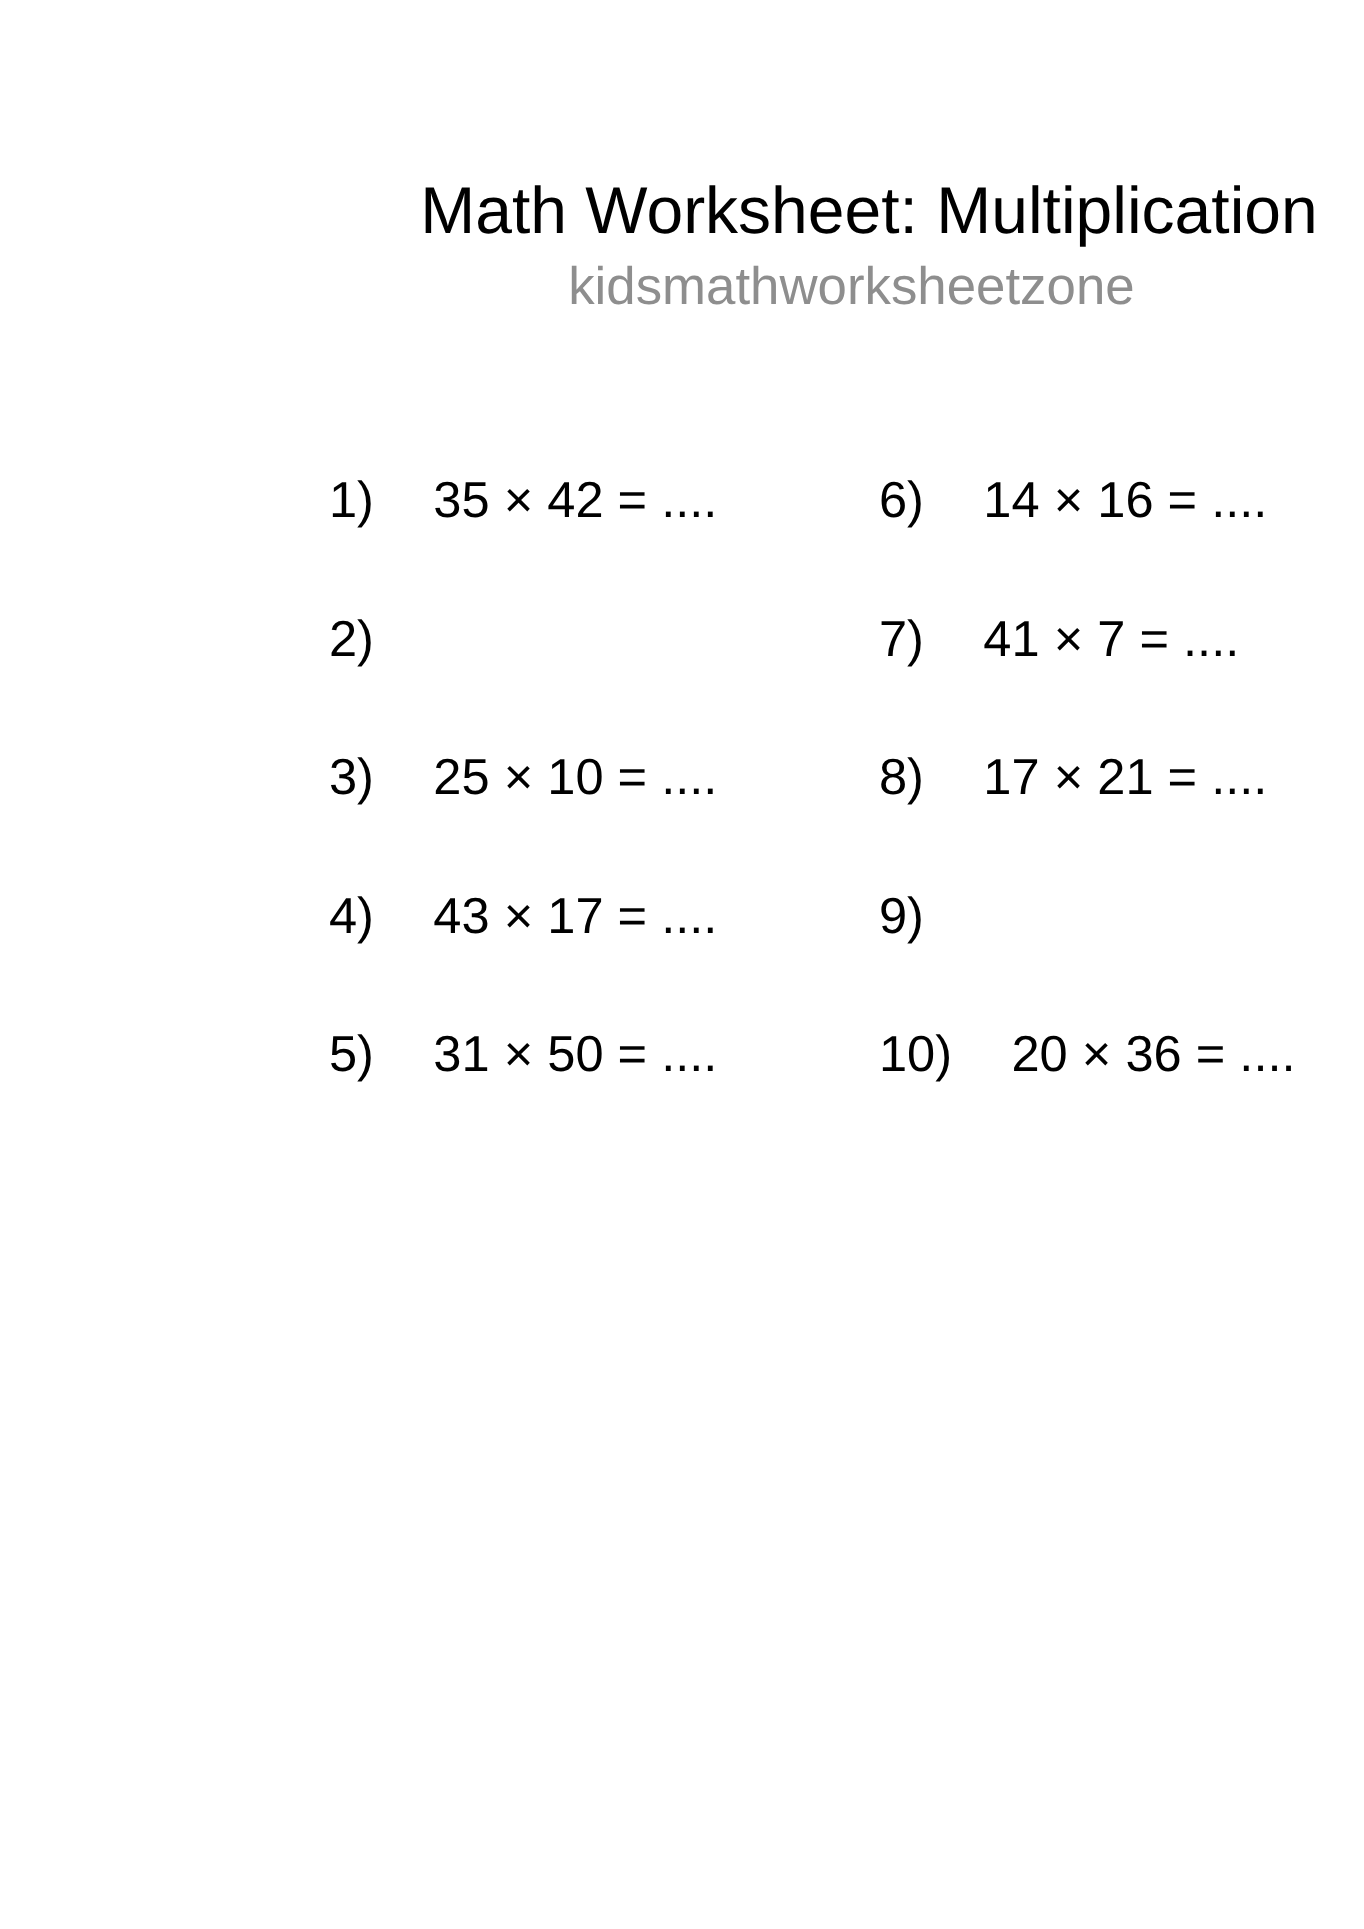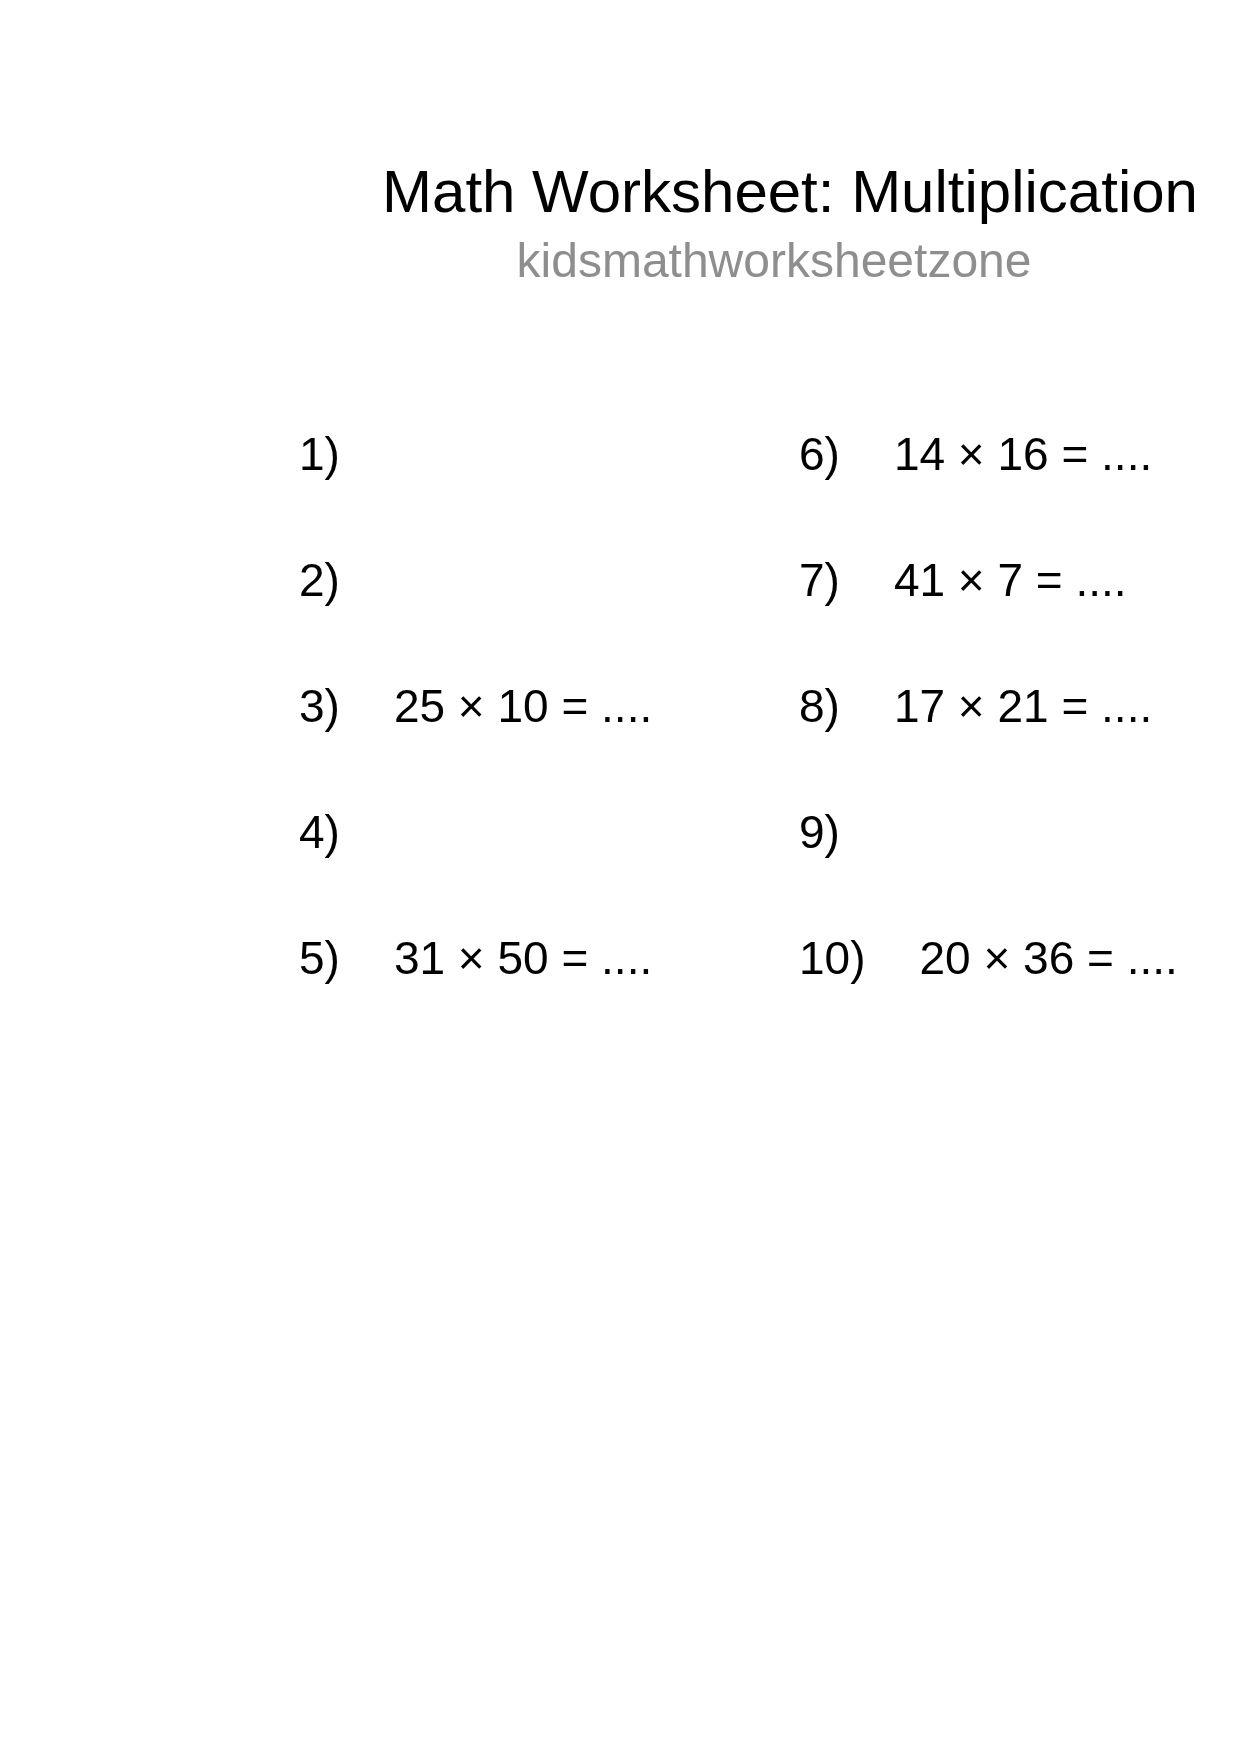--- a/index.html
+++ b/index.html
@@ -68,30 +68,32 @@
 
 <div class="page">
 
   <h1 class="title">Math Worksheet: Multiplication</h1>
 
   <div class="subtitle">kidsmathworksheetzone</div>
 
   <div class="col col-left">
     <div class="problem">
       <span>1)</span>
+      <span>35 × 42 = ....</span>
     </div>
     <div class="problem">
       <span>2)</span>
     </div>
     <div class="problem">
       <span>3)</span>
       <span>25 × 10 = ....</span>
     </div>
     <div class="problem">
       <span>4)</span>
+      <span>43 × 17 = ....</span>
     </div>
     <div class="problem">
       <span>5)</span>
       <span>31 × 50 = ....</span>
     </div>
   </div>
 
   <div class="col col-right">
     <div class="problem">
       <span>6)</span>

